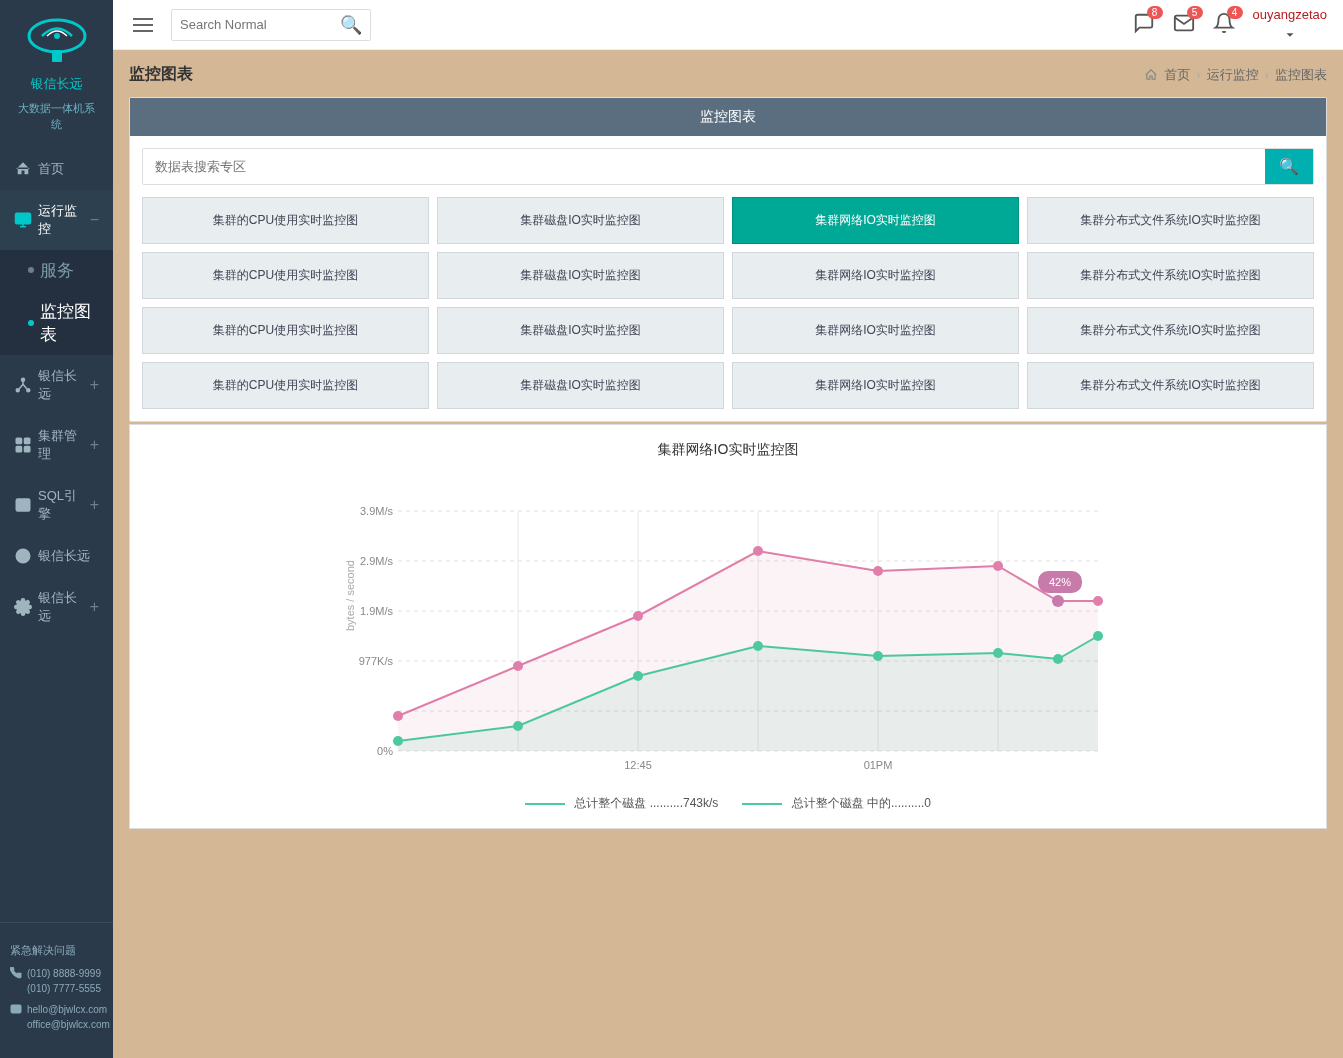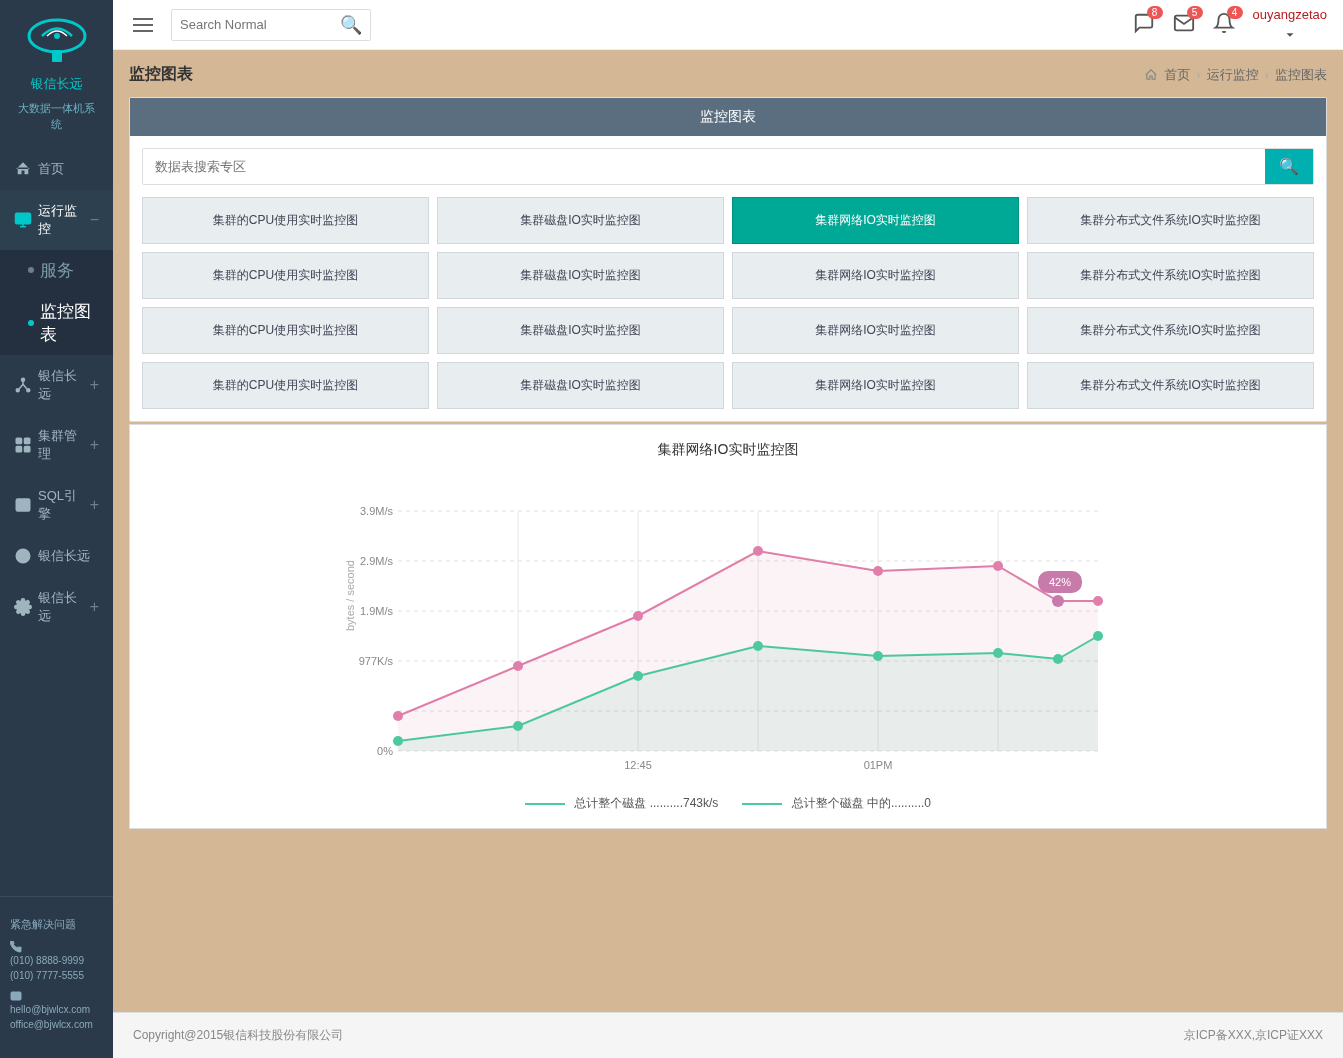--- a/index.html
+++ b/index.html
@@ -23,21 +23,21 @@
     .nav-item .nav-label { flex: 1; color: inherit; }
     .nav-item .nav-plus { font-size: 16px; color: #6a8090; }
     .nav-sub { background: #243040; }
     .nav-sub-item { display: flex; align-items: center; padding: 9px 14px 9px 28px; cursor: pointer; color: #7a9aaa; font-size: 17px; }
     .nav-sub-item.active { color: #fff; }
     .nav-sub-item .dot { width: 6px; height: 6px; border-radius: 50%; background: #6a8090; margin-right: 6px; flex-shrink: 0; }
     .nav-sub-item.active .dot { background: #00c8c8; }
 
     .sidebar-emergency { padding: 20px 10px; border-top: 1px solid #3a4a5a; margin-top: auto; }
     .emergency-title { color: #8aaabb; font-size: 11px; margin-bottom: 8px; }
-    .emergency-row { display: flex; align-items: flex-start; margin-bottom: 6px; color: #8aaabb; font-size: 10px; flex-direction: column; }
+    .emergency-row { display: flex; align-items: flex-start; margin-bottom: 6px; color: #8aaabb; font-size: 10px; }
     .emergency-row .e-icon { width: 12px; height: 12px; margin-right: 5px; margin-top: 1px; flex-shrink: 0; fill: #8aaabb; }
     .emergency-text { line-height: 1.5; }
 
     
     .main-area { flex: 1; display: flex; flex-direction: column; background: #d4b896; }
 
     
     .top-bar { background: #fff; height: 50px; display: flex; align-items: center; padding: 0 16px; gap: 14px; border-bottom: 1px solid #eee; }
     .hamburger-btn { cursor: pointer; padding: 4px; }
     .hamburger-btn span { display: block; width: 20px; height: 2px; background: #666; margin: 4px 0; }
@@ -361,18 +361,14 @@
             <span>总计整个磁盘 ..........743k/s</span>
           </div>
           <div>
             <span class="legend-line" style="background:#4dc9a0;"></span>
             <span>总计整个磁盘 中的..........0</span>
           </div>
         </div>
       </div>
     </div>
 
-    <div class="footer">
-      <span>Copyright@2015银信科技股份有限公司</span>
-      <span>京ICP备XXX,京ICP证XXX</span>
-    </div>
   </div>
 </div>
 
 </body></html>

